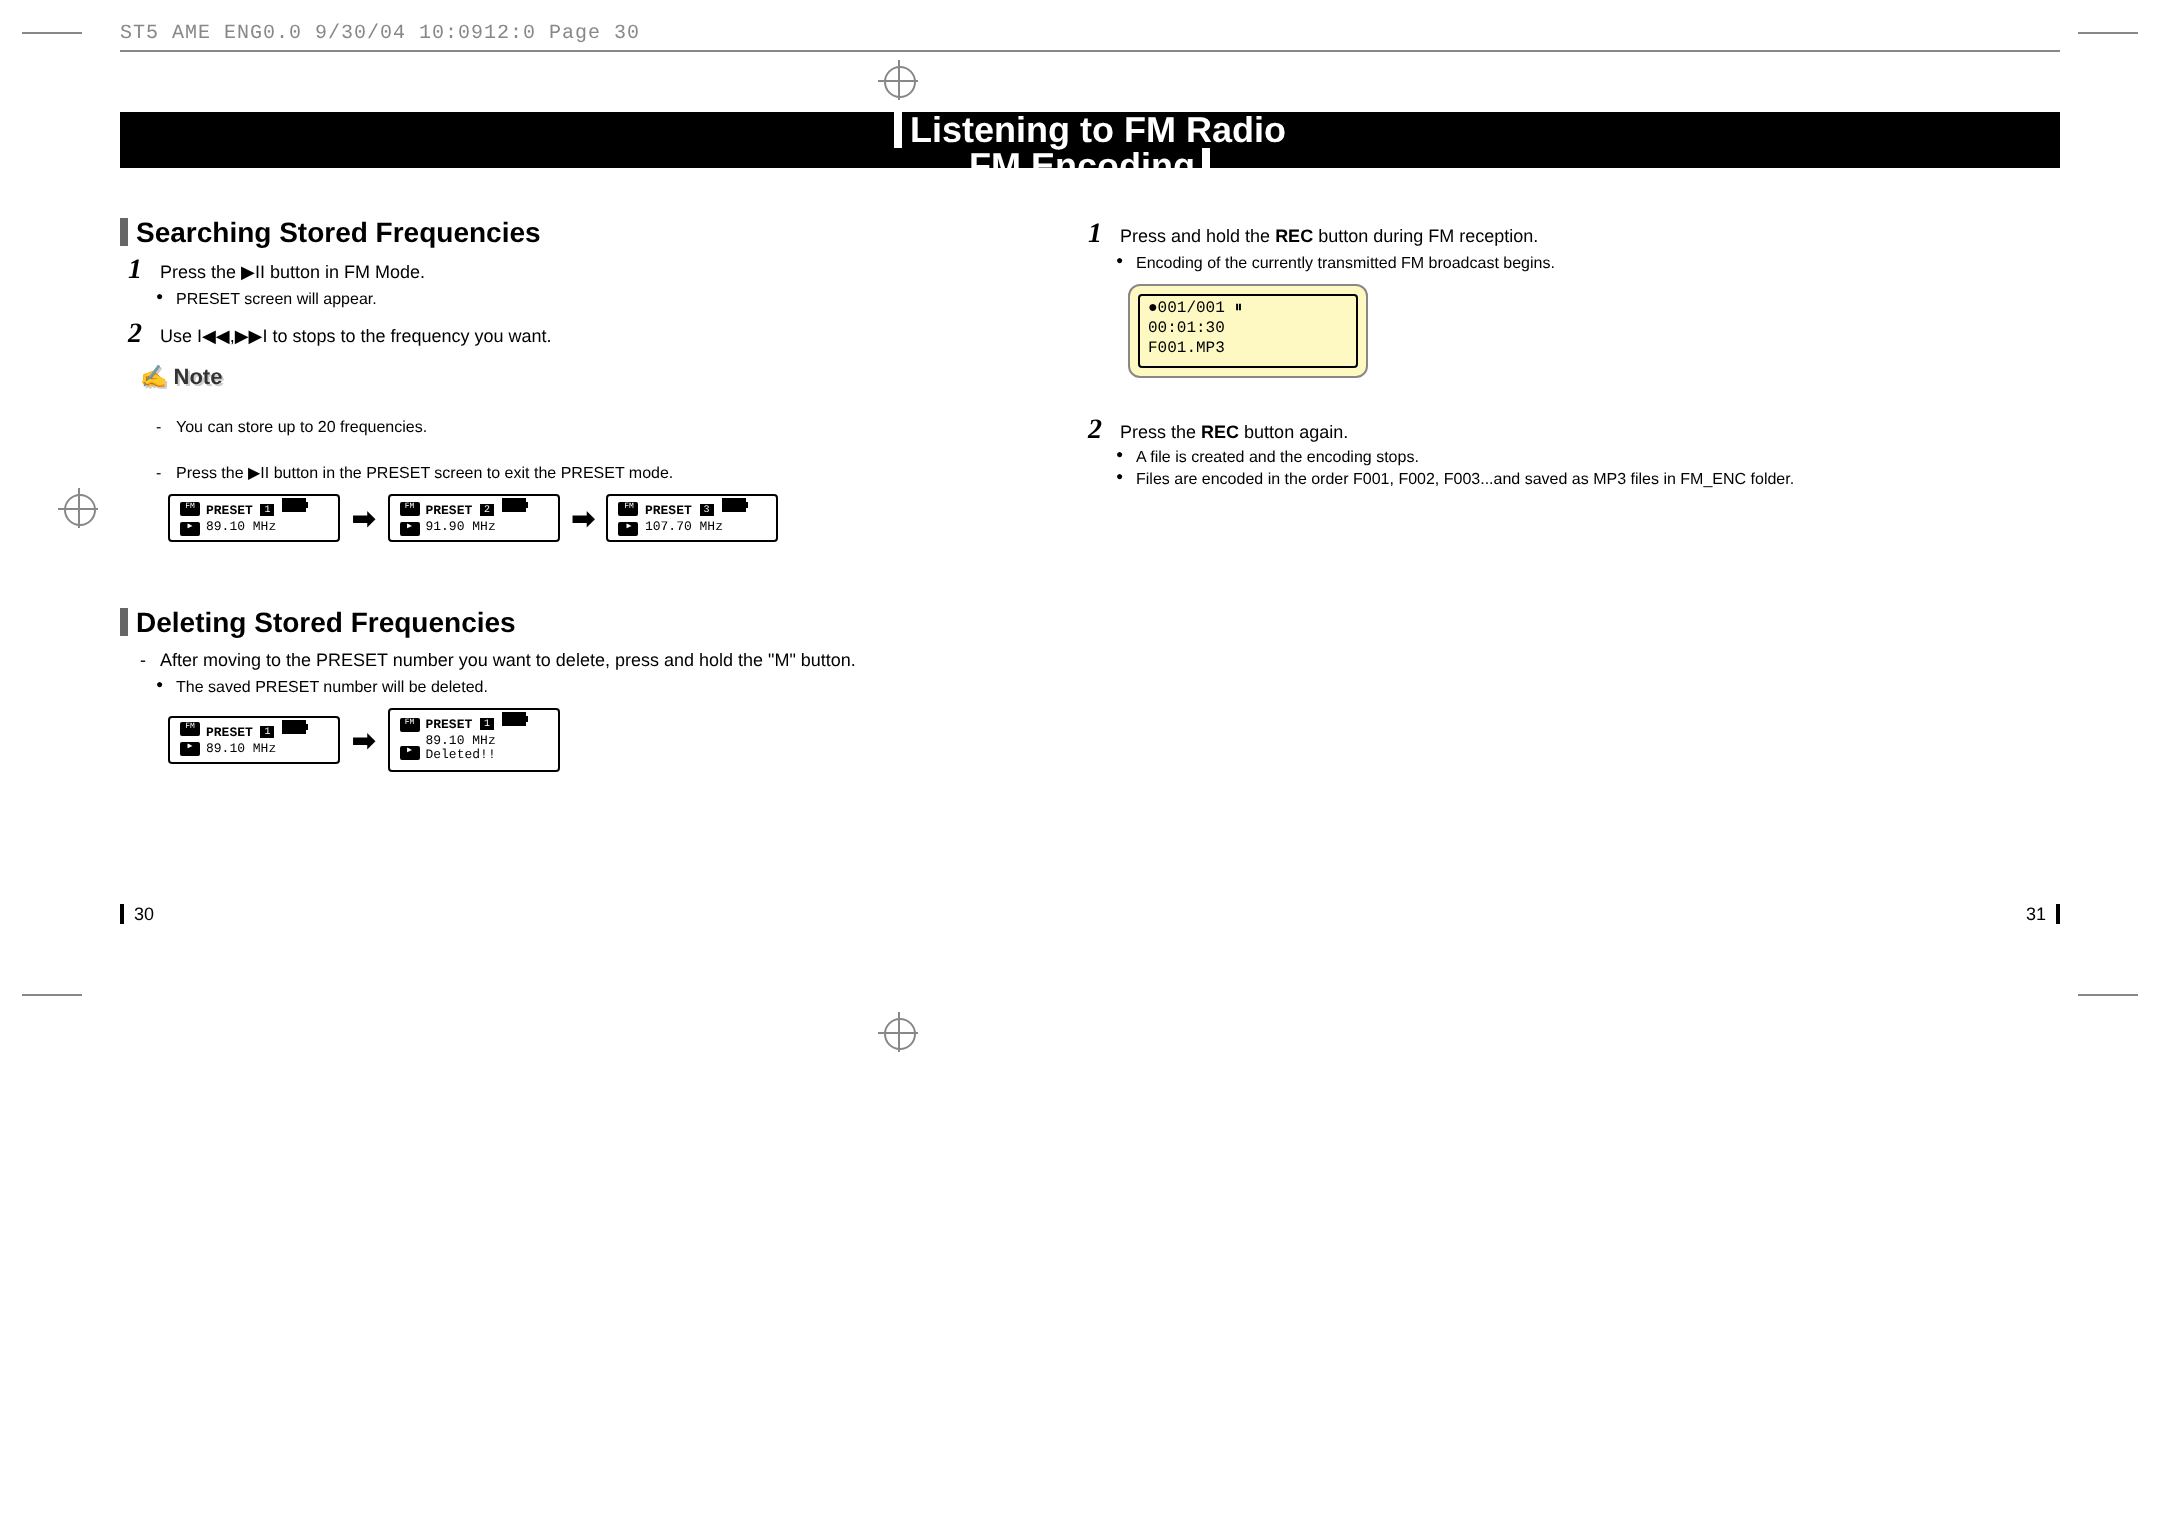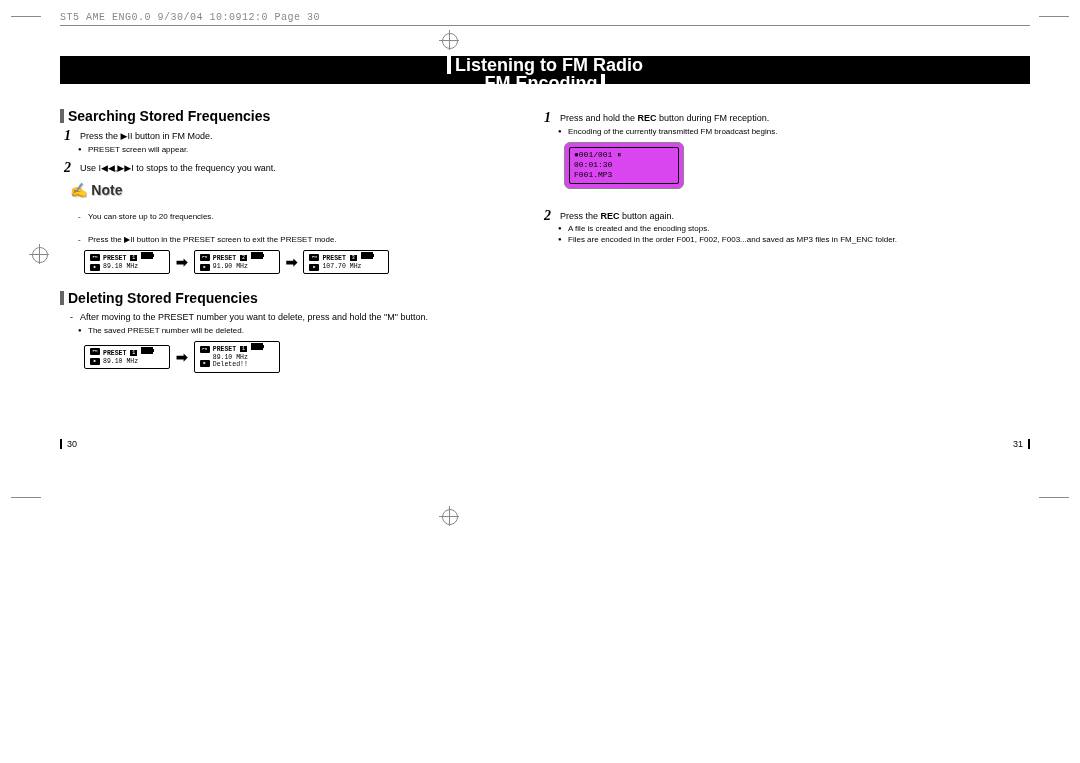--- a/index.html
+++ b/index.html
@@ -100,21 +100,21 @@
   }
   .bullet::before {
     content: "●";
     position: absolute;
     left: -10px;
     font-size: 6px;
     top: 1px;
   }
   .note-title {
     margin: 8px 0 0 10px;
-    font-size: 14px;
+    font-size: 11px;
     font-weight: bold;
     color: #333;
     text-shadow: 1px 1px 0 #ccc;
   }
   .note-title::before {
     content: "✍ ";
   }
   .dash {
     margin: 14px 0 2px 28px;
     font-size: 8px;
@@ -168,21 +168,21 @@
   }
   .lcd-single{
     border: 1.5px solid #888;
     border-radius: 6px;
     width: 110px;
     padding: 4px;
     margin: 6px 0 21px 24px;
     font-family: "Courier New", monospace;
     font-size: 8px;
     line-height: 1.3;
-    background: #d946ef;
+    background: #fef9c3;
   }
   .lcd-single .inner{
     border: 1px solid #000;
     border-radius: 2px;
     padding: 2px 4px;
   }
   .page-footer{
     display:flex;
     justify-content:space-between;
     margin-top: 20px;
@@ -286,21 +286,21 @@
               <div class="sq">FM</div>
               <div class="sq">▶</div>
             </div>
           <div class="lcdtext">
             <span class="lcd-title">PRESET</span> <span class="badge">3</span> <span class="batt"></span><br>
             <span>107.70 MHz</span>
           </div>
         </div>
       </div>
 
-      <div class="section-title" style="margin-top:16px;"><span class="bar"></span><span>Deleting Stored Frequencies</span></div>
+      <div class="section-title" style="margin-top:32px;"><span class="bar"></span><span>Deleting Stored Frequencies</span></div>
       <div class="instr" style="margin-left:20px;position:relative;"><span style="position:absolute;left:-10px;">-</span><span>After moving to the PRESET number you want to delete, press and hold the "M" button.</span></div>
       <div class="bullet">The saved PRESET number will be deleted.</div>
 
       <div class="displays">
         <div class="lcd">
           <div class="lcdicon">
               <div class="sq">FM</div>
               <div class="sq">▶</div>
             </div>
           <div class="lcdtext">

